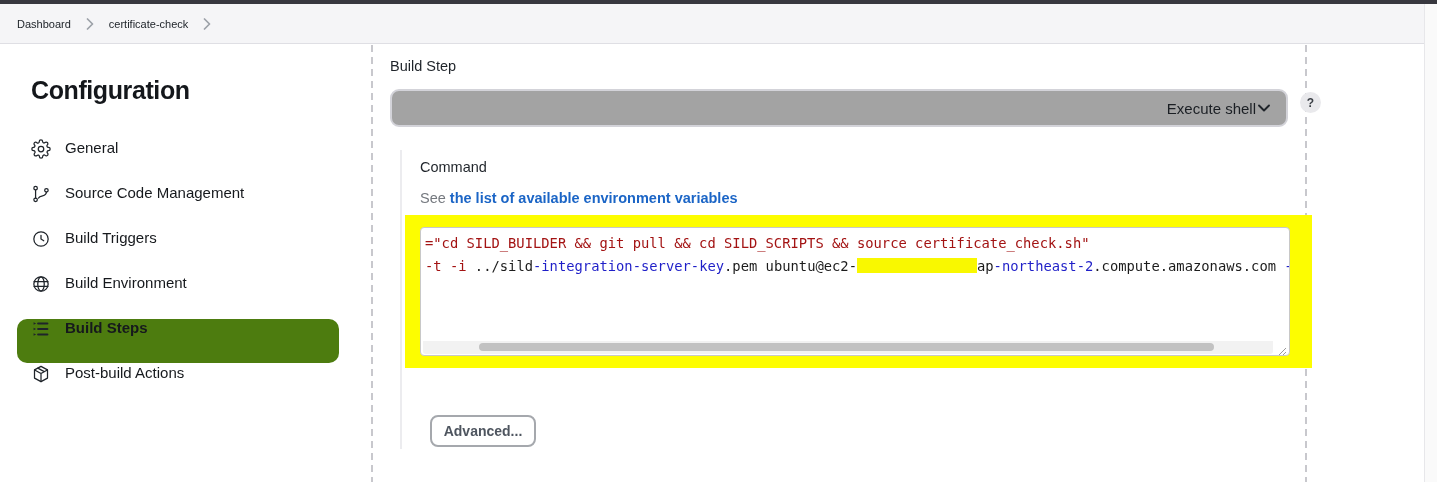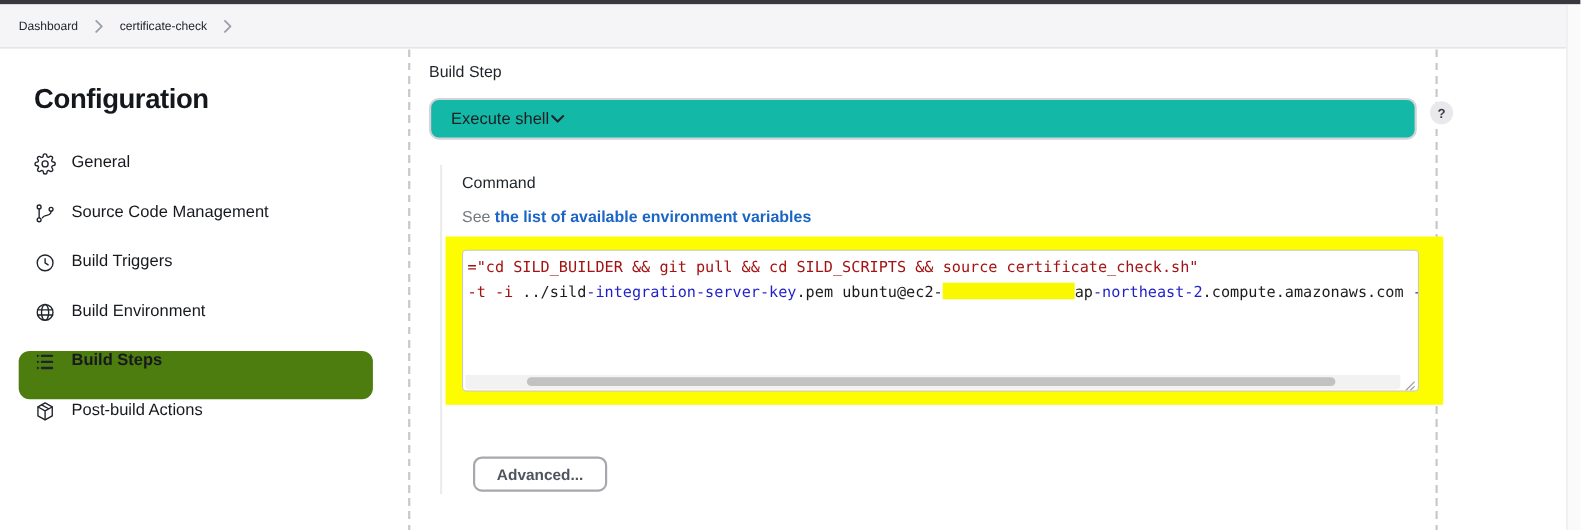--- a/index.html
+++ b/index.html
@@ -48,22 +48,22 @@
   
   .page-scrollbar {
     position:absolute; left:1424px; top:4px; width:13px; height:478px;
     background:#fafafa; border-left:1px solid #e7e7ea;
   }
 
   
   .build-step-label { position:absolute; left:390px; top:58px; font-size:14.5px; color:#1f242a; }
   .select-box {
     position:absolute; left:390px; top:89px; width:898px; height:38px;
-    background:#14b8a6; border:2px solid #d3d3d9; border-radius:9px;
-    display:flex; align-items:center; justify-content:flex-start;
+    background:#a3a3a3; border:2px solid #d3d3d9; border-radius:9px;
+    display:flex; align-items:center; justify-content:flex-end;
     padding:0 14px 0 18px; cursor:pointer;
   }
   .select-value { font-size:15px; color:#1b1f24; }
   .help-btn {
     position:absolute; left:1300px; top:92px; width:21px; height:21px; border-radius:50%;
     background:#e9e9ec; display:flex; align-items:center; justify-content:center;
     font-size:12px; font-weight:700; color:#3a3f45; cursor:pointer;
   }
 
   .section-line { position:absolute; left:400px; top:150px; width:2px; height:299px; background:#ececef; }
@@ -91,21 +91,21 @@
 
   
   .ta-scrollbar {
     position:absolute; left:2px; right:16px; bottom:1px; height:13px;
     background:#f2f2f2; border-radius:0 0 3px 3px;
   }
   .ta-thumb { position:absolute; left:56px; top:2px; width:735px; height:8px; background:#c2c2c2; border-radius:4px; cursor:pointer; }
   .resize-handle { position:absolute; right:2px; bottom:2px; width:10px; height:10px; cursor:nwse-resize; }
 
   .advanced-btn {
-    position:absolute; left:430px; top:415px; width:122px; height:32px;
+    position:absolute; left:430px; top:415px; width:106px; height:32px;
     background:#fff; border:2px solid #a5a8ad; border-radius:8px;
     font-family:inherit; font-size:14px; font-weight:700; color:#4e555f;
     display:flex; align-items:center; justify-content:center; cursor:pointer;
   }
 </style>
 </head>
 <body>
 
 <div id="canvas">
 

